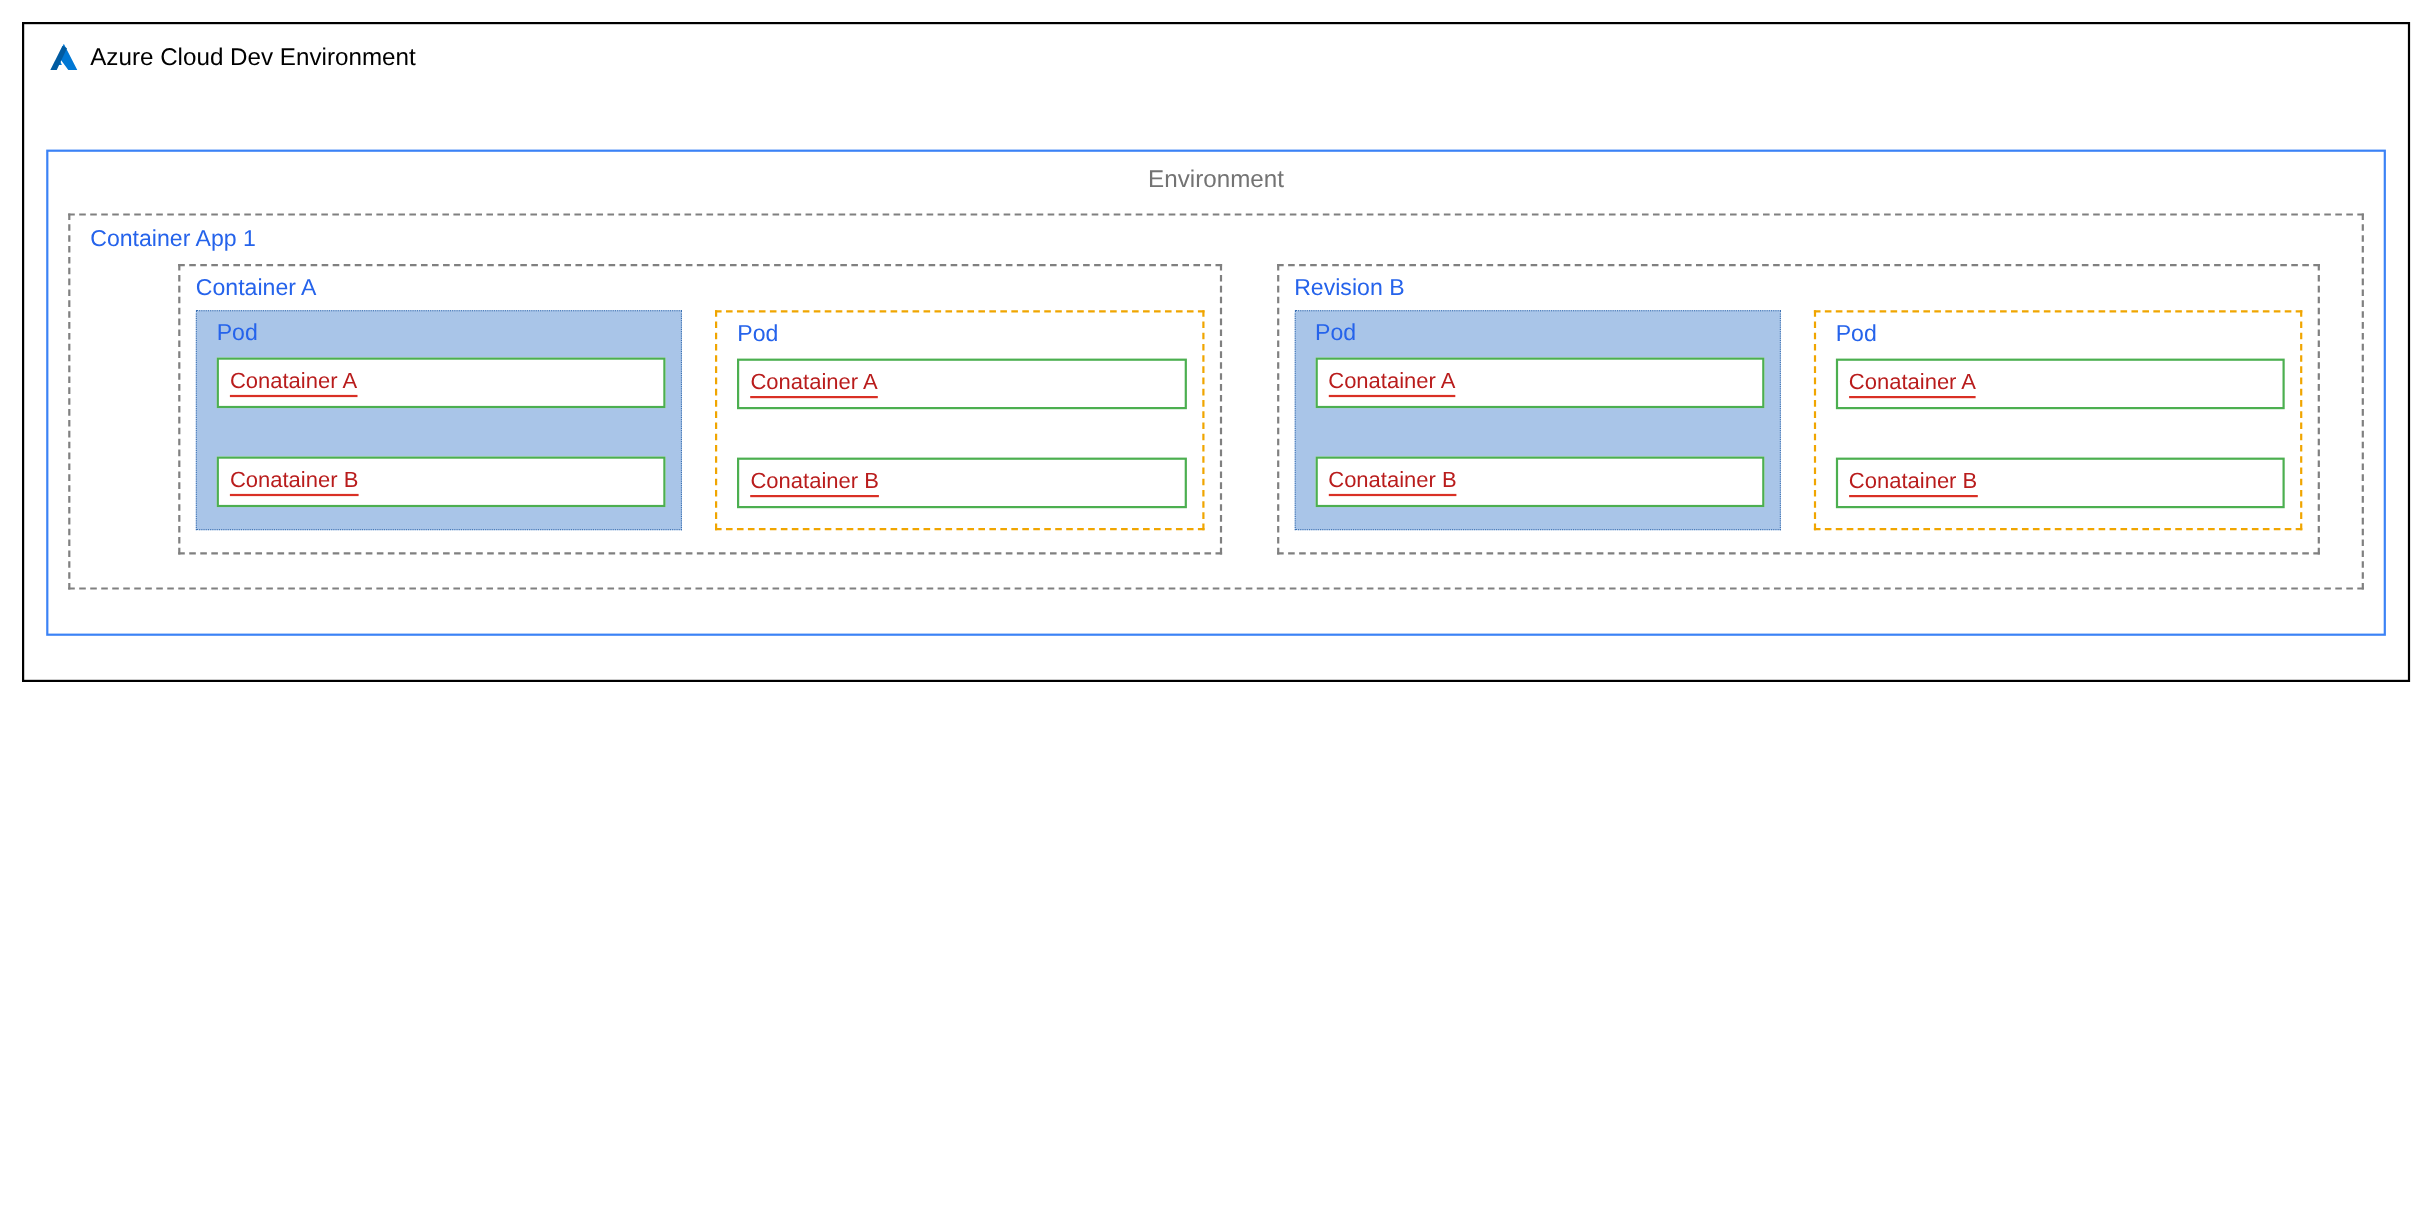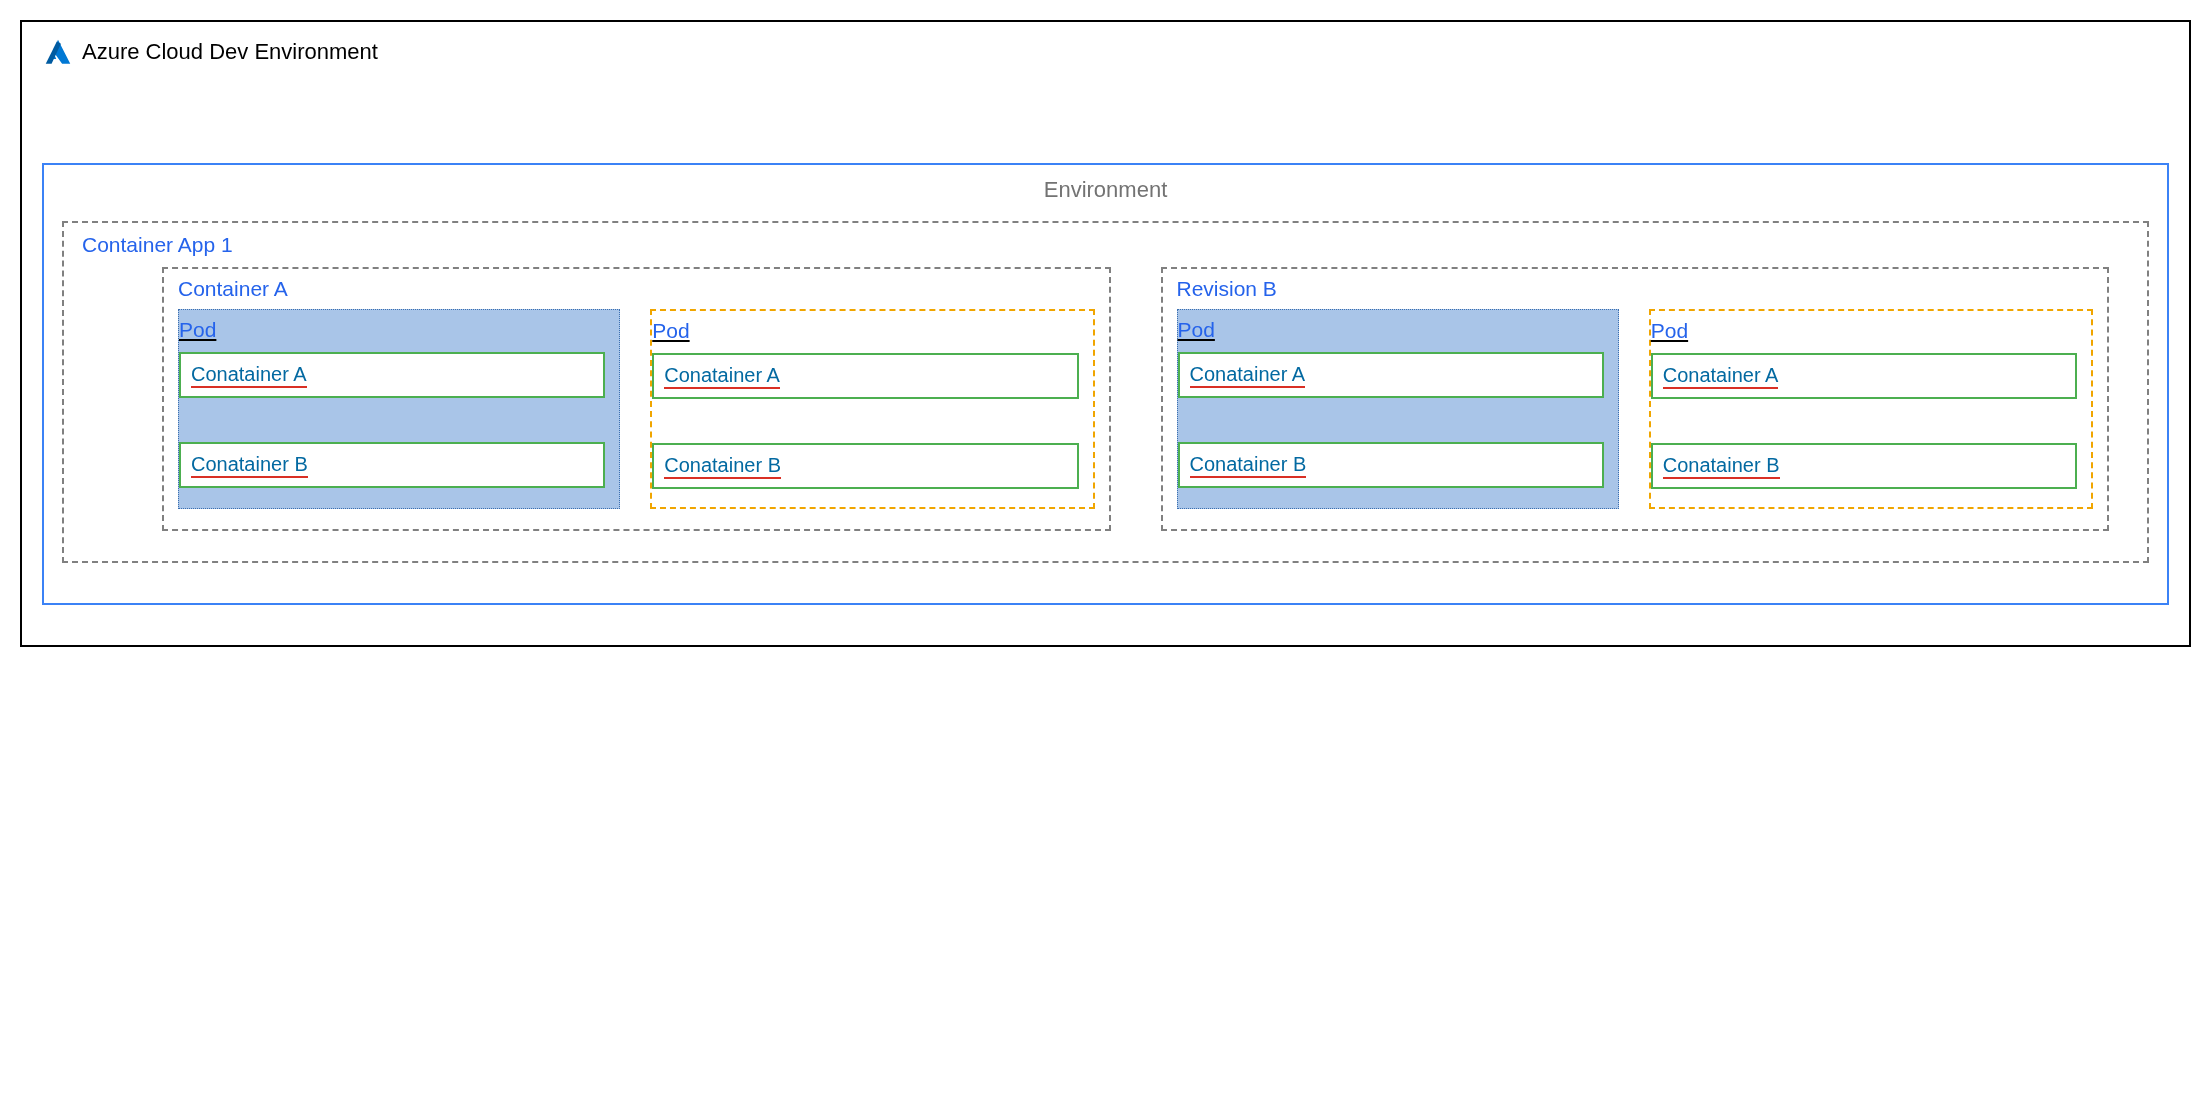--- a/index.html
+++ b/index.html
@@ -13,21 +13,21 @@
       padding: 16px 20px 40px 20px;
       width: 100%;
       max-width: 2211px;
     }
     .cloud-title {
       display: flex;
       align-items: center;
       gap: 8px;
       font-size: 22px;
       color: #000;
-      margin-bottom: 97px;
+      margin-bottom: 70px;
     }
     .azure-icon {
       width: 32px;
       height: 28px;
       flex-shrink: 0;
     }
     .environment {
       border: 2px solid #3b82f6;
       padding: 12px 18px 40px 18px;
     }
@@ -61,22 +61,21 @@
       color: #2563eb;
       font-size: 21px;
       margin-bottom: 8px;
     }
     .pods-row {
       display: flex;
       gap: 30px;
     }
     .pod {
       flex: 1;
-      padding: 8px 14px 18px 0;
-      text-decoration: underline;
+      padding: 8px 14px 18px 18px;
     }
     .pod-filled {
       background: #a9c5e8;
       border: 1px dotted #3b6fb0;
     }
     .pod-dashed {
       border: 2px dashed #f0a500;
       background: #fff;
     }
     .pod-title {
@@ -90,21 +89,21 @@
       padding: 8px 10px;
       margin-top: 10px;
     }
     .container-box:first-of-type {
       margin-top: 6px;
     }
     .container-box + .container-box {
       margin-top: 44px;
     }
     .underlined-link {
-      color: #0369a1;
+      color: #b91c1c;
       font-size: 20px;
       text-decoration: none;
       border-bottom: 2px solid #d93025;
       display: inline-block;
       line-height: 1.2;
     }
   </style>
 </head>
 <body>
 

